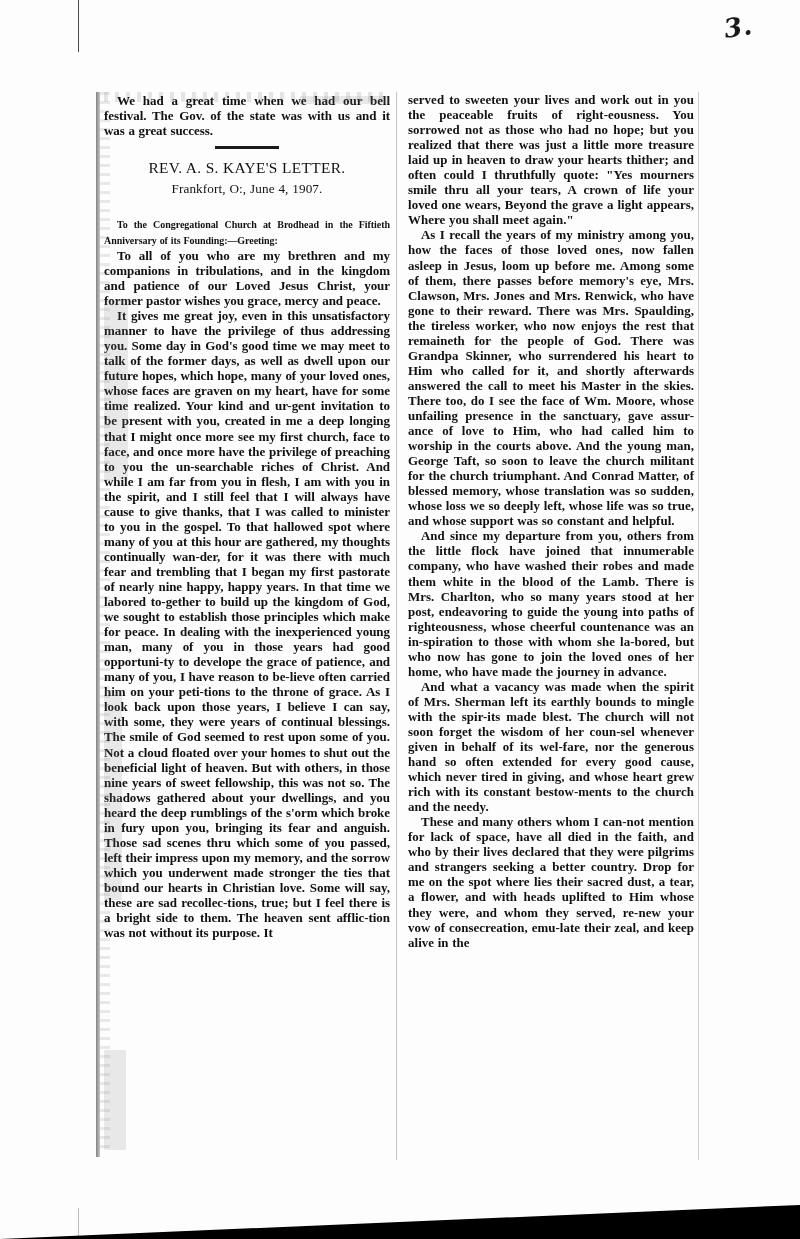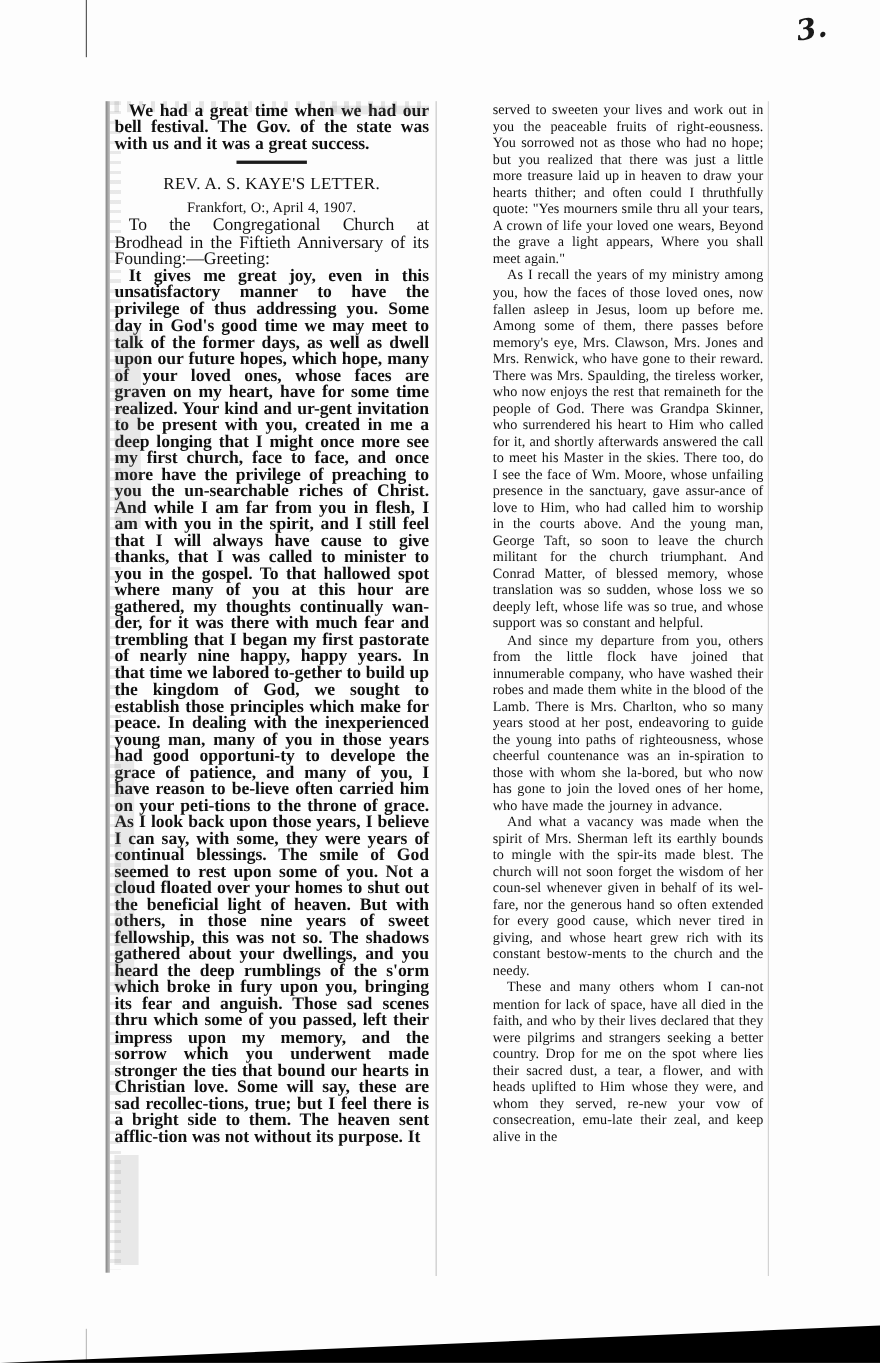--- a/index.html
+++ b/index.html
@@ -120,37 +120,36 @@
   .col {
     position: absolute;
     top: 0;
     width: 286px;
   }
   .col.left  { left: 0px; }
   .col.right { left: 304px; }
 
   .col p {
     margin: 0;
-    font-size: 16px;
+    font-size: 13px;
     line-height: 15.05px;
     text-align: justify;
     text-indent: 13px;
     font-weight: 700;
     font-family: "Liberation Serif", serif;
     letter-spacing: -0.05px;
     word-spacing: .4px;
     -webkit-font-smoothing: none;
   }
   
   .col.right p {
-    font-weight: 400;
+    font-weight: 700;
     font-size: 12.9px;
     line-height: 15.05px;
     letter-spacing: .05px;
-    margin-left: 40px;
   }
   .col p.no-indent { text-indent: 0; }
 
   
   .rule-short {
     width: 64px;
     height: 3px;
     background: #1b1b1b;
     margin: 8px auto 9px auto;
   }
@@ -166,23 +165,24 @@
   p.dateline {
     margin: 1px 0 0 0;
     font-size: 13.2px;
     line-height: 16px;
     text-align: center;
     text-indent: 0;
     font-weight: 400;
     letter-spacing: .1px;
   }
   p.salutation {
-    font-weight: 400;
-    font-size: 16px;
+    font-weight: 700;
+    font-size: 10px;
     line-height: 15.4px;
+    margin-top: 20px;
   }
 
   
   .blotch {
     position: absolute;
     background: rgba(125,125,125,.16);
     pointer-events: none;
   }
 </style>
 </head>
@@ -205,24 +205,25 @@
   <div class="columns">
 
     <div class="col left">
 
       <p>We had a great time when we had our bell festival.  The Gov. of the state was with us and it was a great success.</p>
 
       <div class="rule-short"></div>
 
       <h1 class="headline">REV. A. S. KAYE'S LETTER.</h1>
 
-      <p class="dateline">Frankfort, O:, April 4, 1907.</p>
+      <p class="dateline">Frankfort, O:, June 4, 1907.</p>
 
       <p class="salutation">To  the  Congregational  Church  at Brodhead in the  Fiftieth Anniversary of its Founding:—Greeting:</p>
 
+      <p>To all of you who  are  my brethren and my companions in tribulations, and in the  kingdom  and patience  of  our Loved Jesus Christ, your former pastor wishes you grace, mercy and peace.</p>
       <p>It gives me great  joy,  even in this unsatisfactory  manner  to  have  the privilege of thus addressing you.  Some day in God's good time  we  may  meet to talk of the former  days,  as  well as dwell  upon  our future  hopes,  which hope, many of your loved  ones,  whose faces are graven on my heart, have for some time realized.   Your kind and ur-gent invitation to be  present with you, created  in me  a deep  longing  that I might once more  see  my first  church, face to face,  and  once  more have the privilege of  preaching  to you  the un-searchable riches of Christ.   And while I am far from  you in  flesh,  I am with you in the spirit, and I still  feel that I will always have cause to give  thanks, that I was called to minister  to  you in the  gospel.   To  that  hallowed  spot where many  of  you  at  this hour are gathered, my thoughts continually wan-der, for it was  there with  much  fear and trembling that  I  began  my  first pastorate of nearly nine happy,  happy years.   In that  time  we  labored to-gether to build up  the kingdom of God, we sought to establish those  principles which make for peace.   In dealing with the inexperienced young  man,  many of you in those years had good  opportuni-ty to develope the  grace  of  patience, and many of you, I have reason  to be-lieve often  carried  him  on your peti-tions to the throne of grace.   As I look back upon those years,  I  believe I can say, with some,  they  were  years  of continual blessings.   The smile of God seemed to rest upon some of you.   Not a cloud floated over your homes to shut out the beneficial light of heaven.   But with  others,  in  those  nine  years of sweet fellowship, this was not so.   The shadows gathered about your dwellings, and you heard  the  deep  rumblings of the s'orm  which  broke  in  fury upon you, bringing  its  fear  and  anguish. Those sad scenes thru  which  some of you passed, left their impress upon my memory,  and  the sorrow  which  you underwent  made  stronger  the  ties that bound our hearts in Christian love. Some will say, these  are sad  recollec-tions, true; but I feel there is a  bright side to them.    The  heaven sent afflic-tion was not without its  purpose.   It</p>
 
     </div>
 
     <div class="col right">
 
       <p class="no-indent">served to sweeten your lives and  work out in you the peaceable fruits of right-eousness.   You  sorrowed not as those who had no hope;  but you realized that there was just  a  little more  treasure laid up in heaven to draw  your  hearts thither;  and  often could I thruthfully quote:  "Yes mourners  smile  thru all your tears, A crown of life your  loved one wears, Beyond  the  grave  a  light appears, Where you shall meet again."</p>
       <p>As I recall the years of my  ministry among you,  how  the  faces  of  those loved ones, now fallen asleep in Jesus, loom up before  me.   Among  some of them, there  passes  before  memory's eye, Mrs.  Clawson,  Mrs.  Jones  and Mrs. Renwick,  who have  gone to their reward.   There was  Mrs.  Spaulding, the tireless  worker,  who  now enjoys the rest that remaineth  for the people of God.    There was Grandpa  Skinner, who surrendered his heart to  Him who called for it,  and  shortly  afterwards answered the  call to  meet his  Master in the skies.    There too,  do I see the face of Wm.  Moore,  whose  unfailing presence in the sanctuary,  gave assur-ance of love to Him,  who  had  called him to worship  in  the  courts  above. And the young man,  George  Taft,  so soon to leave the church  militant  for the church triumphant.    And  Conrad Matter,  of  blessed  memory,  whose translation was so  sudden,  whose loss we so deeply left,  whose  life  was  so true, and whose support was so constant and helpful.</p>
       <p>And since my  departure  from  you, others from the little flock  have joined that innumerable  company,  who  have washed  their  robes  and  made  them white in the blood of the Lamb.   There is Mrs. Charlton,  who so  many years stood at her post,  endeavoring to guide the young into paths of  righteousness, whose cheerful countenance was an in-spiration to those  with  whom  she la-bored, but  who  now  has gone  to join the loved ones of  her home,  who have made the journey in advance.</p>
       <p>And what a vacancy was  made when the spirit  of  Mrs.  Sherman  left its earthly bounds to mingle with the spir-its made blest.    The  church  will not soon forget  the  wisdom  of  her coun-sel whenever given in behalf of its wel-fare, nor the  generous  hand so  often extended for every good cause,  which never tired in giving,  and  whose heart grew rich  with  its  constant bestow-ments to the church and the needy.</p>

